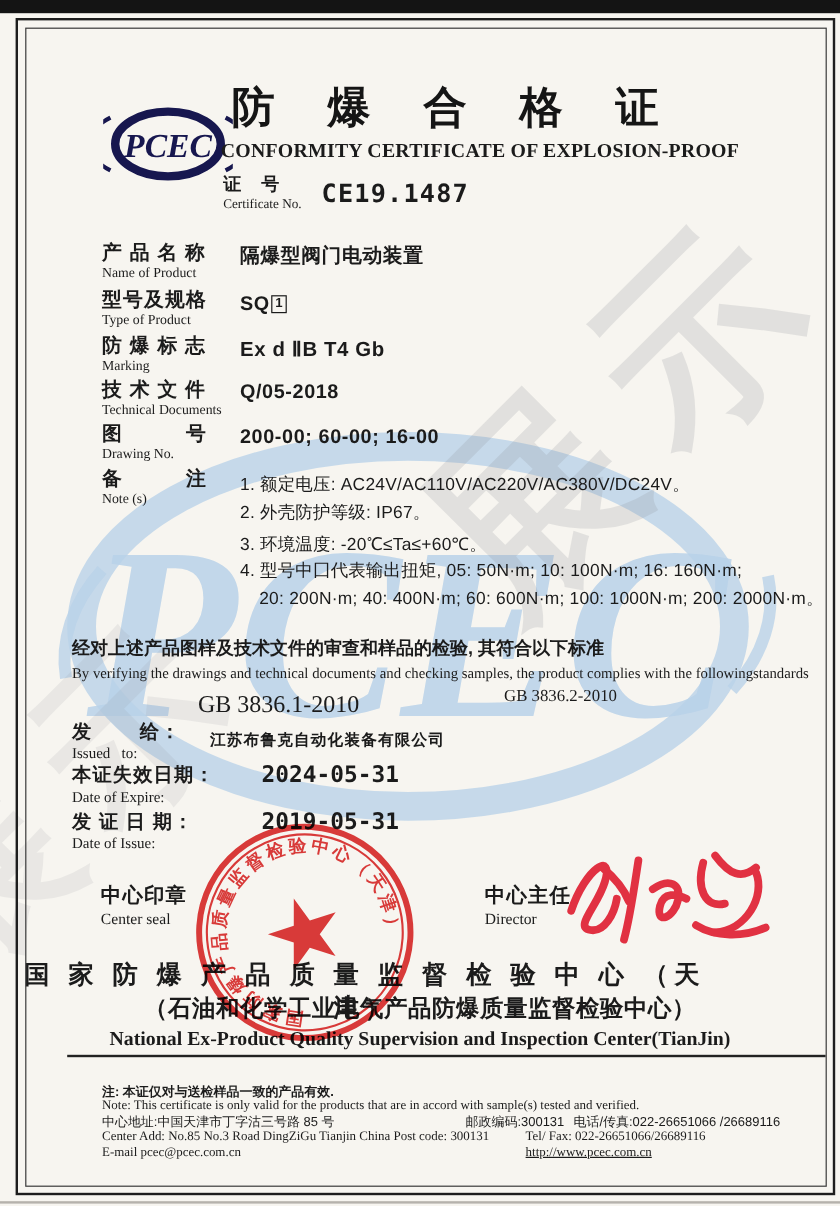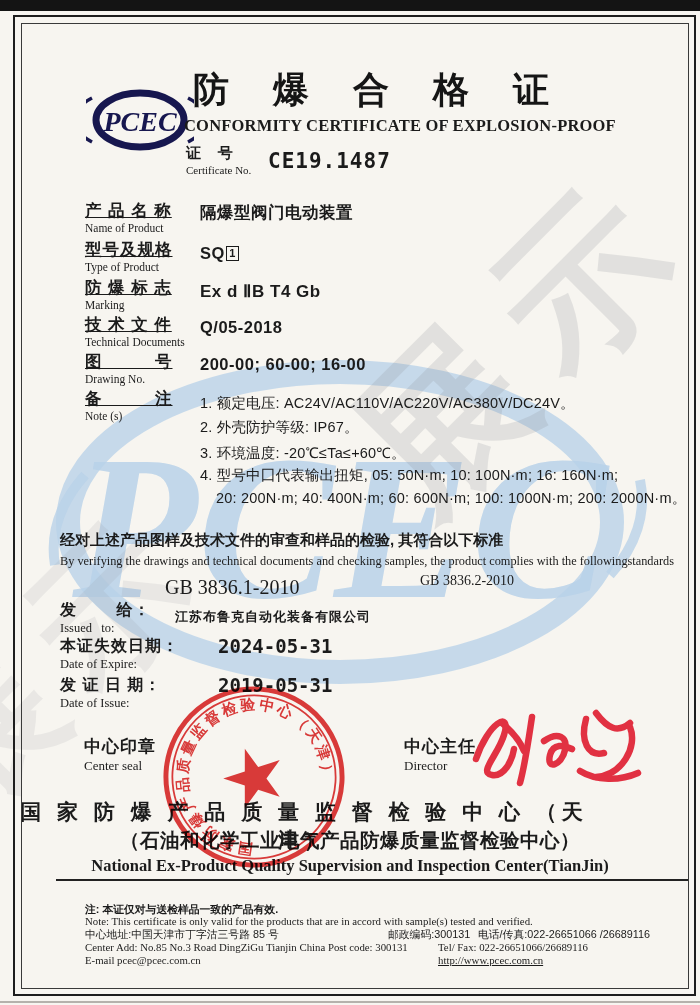--- a/index.html
+++ b/index.html
@@ -28,21 +28,21 @@
   .logo{left:86px;top:84px;width:108px;height:72px;z-index:1;}
   .title-zh{left:193px;top:66px;font-size:36px;font-weight:bold;letter-spacing:17px;color:#151515;z-index:1;}
   .title-en{left:184px;top:116px;font-size:16.5px;font-weight:bold;font-family:"Liberation Serif",serif;letter-spacing:.2px;z-index:1;}
   .certno-lab{left:186px;top:144px;z-index:1;}
   .certno-lab .l1{font-size:15px;font-weight:bold;white-space:pre;}
   .certno-lab .l2{font-size:11px;font-family:"Liberation Serif",serif;margin-top:1px;}
   .certno-val{left:268px;top:149px;font-size:21px;font-weight:bold;font-family:"DejaVu Sans Mono",monospace;letter-spacing:1px;z-index:1;}
 
   
   .frow{position:absolute;left:85px;z-index:1;}
-  .frow .lzh{font-size:16.5px;font-weight:bold;white-space:pre;letter-spacing:1px;text-decoration:underline;}
+  .frow .lzh{font-size:16.5px;font-weight:bold;white-space:pre;letter-spacing:1px;}
   .frow .len{font-size:11.5px;font-family:"Liberation Serif",serif;margin-top:0px;}
   .fval{position:absolute;left:200px;z-index:1;font-size:16.5px;font-weight:bold;letter-spacing:.5px;}
   .boxed{display:inline-block;border:1.5px solid #1b1b1b;font-size:11px;line-height:11px;padding:1px 2.5px;vertical-align:2px;margin-left:1px;font-weight:bold;}
   .marking{font-family:"Liberation Sans",sans-serif;font-weight:bold;font-size:17px;letter-spacing:.5px;}
   .note-line{position:absolute;left:200px;z-index:1;font-size:14.5px;font-weight:400;letter-spacing:.2px;}
   .note-line.wrap{left:216px;}
 
   
   .stmt-zh{left:60px;top:531px;font-size:15px;font-weight:bold;z-index:1;}
   .stmt-en{left:60px;top:554px;font-size:12.3px;font-family:"Liberation Serif",serif;z-index:1;}

